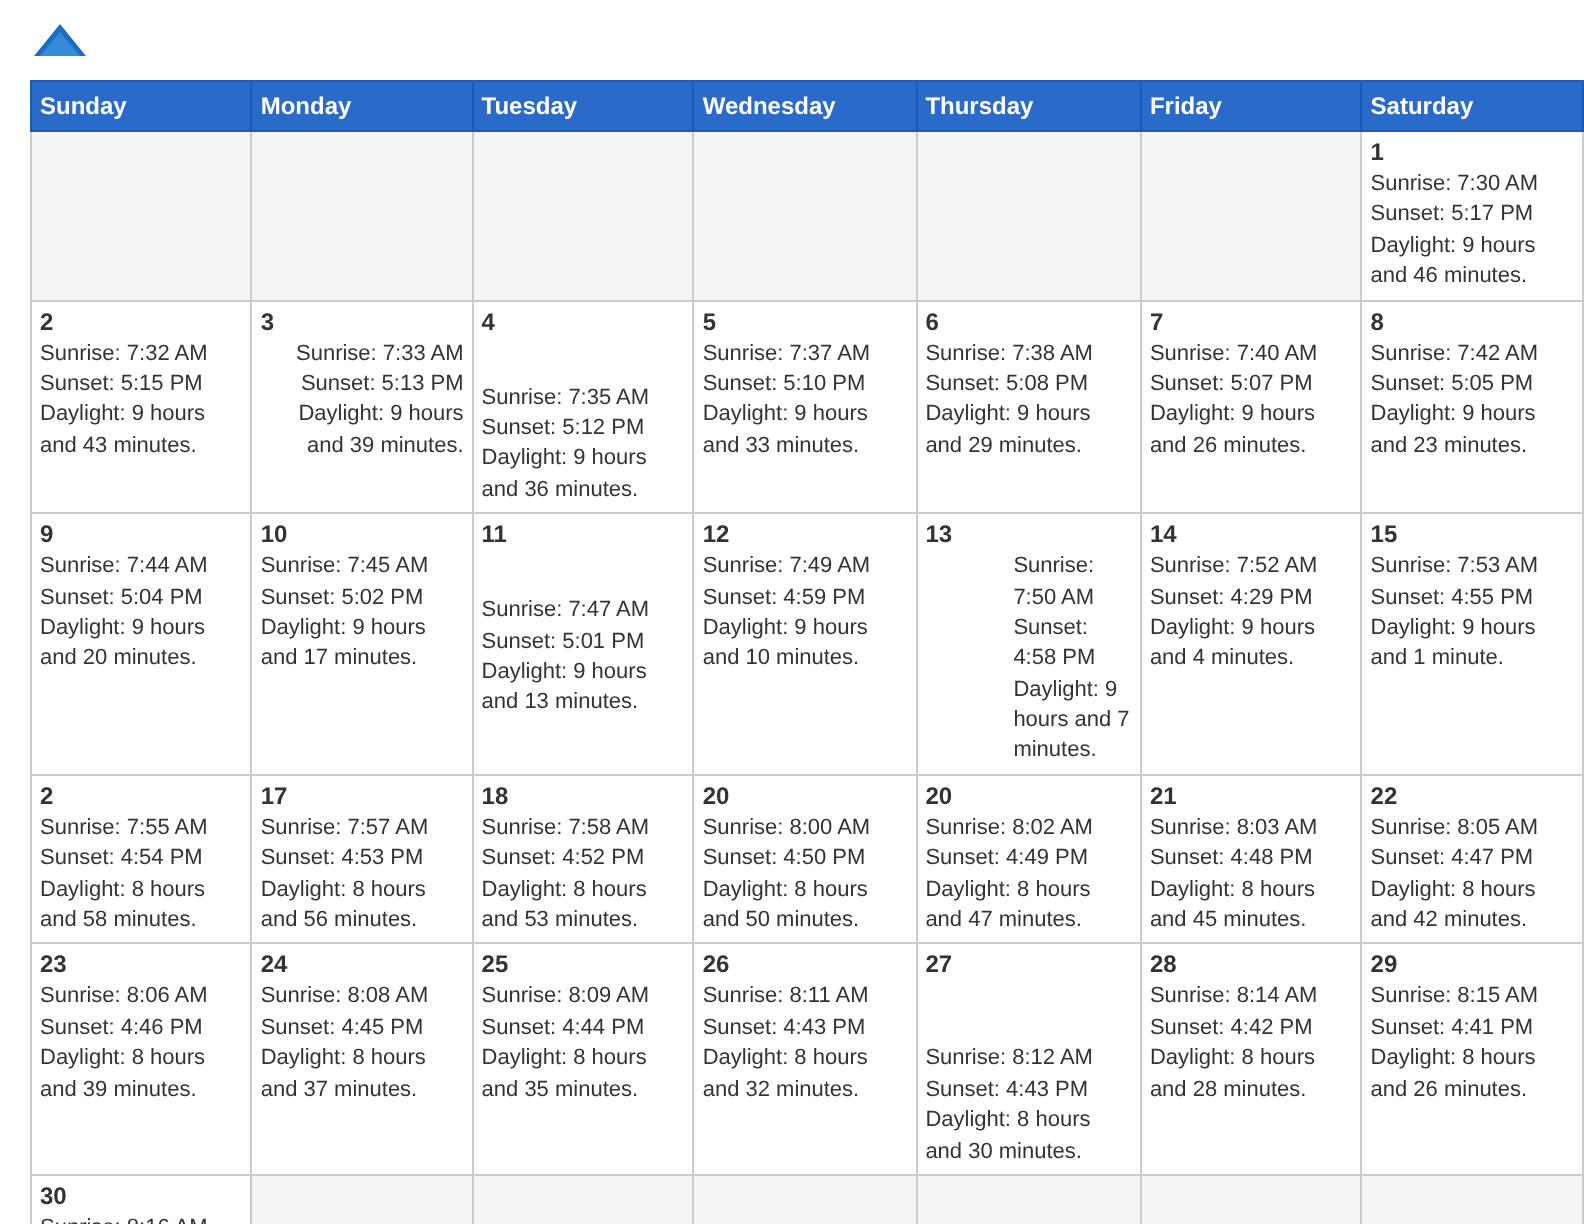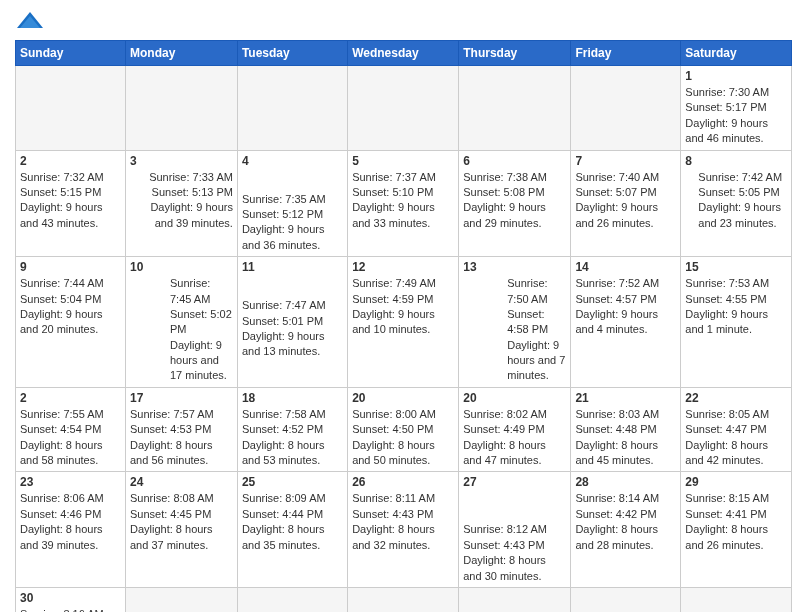--- a/index.html
+++ b/index.html
@@ -171,35 +171,35 @@
 Daylight: 9 hours and 29 minutes.</div>
           </td>
           <td>
             <span class="day-num">7</span>
             <div class="day-info" style="white-space: pre-line;">Sunrise: 7:40 AM
 Sunset: 5:07 PM
 Daylight: 9 hours and 26 minutes.</div>
           </td>
           <td>
             <span class="day-num">8</span>
-            <div class="day-info" style="white-space: pre-line; margin-left: 13px;">Sunrise: 7:42 AM
+            <div class="day-info" style="white-space: pre-line;">Sunrise: 7:42 AM
 Sunset: 5:05 PM
 Daylight: 9 hours and 23 minutes.</div>
           </td>
         </tr>
         <tr class="week-row">
           <td>
             <span class="day-num">9</span>
             <div class="day-info" style="white-space: pre-line;">Sunrise: 7:44 AM
 Sunset: 5:04 PM
 Daylight: 9 hours and 20 minutes.</div>
           </td>
           <td>
             <span class="day-num">10</span>
-            <div class="day-info" style="white-space: pre-line; margin-left: 40px;">Sunrise: 7:45 AM
+            <div class="day-info" style="white-space: pre-line;">Sunrise: 7:45 AM
 Sunset: 5:02 PM
 Daylight: 9 hours and 17 minutes.</div>
           </td>
           <td>
             <span class="day-num">11</span>
             <div class="day-info" style="white-space: pre-line; margin-top: 24px;">Sunrise: 7:47 AM
 Sunset: 5:01 PM
 Daylight: 9 hours and 13 minutes.</div>
           </td>
           <td>
@@ -210,21 +210,21 @@
           </td>
           <td>
             <span class="day-num">13</span>
             <div class="day-info" style="white-space: pre-line; margin-left: 44px;">Sunrise: 7:50 AM
 Sunset: 4:58 PM
 Daylight: 9 hours and 7 minutes.</div>
           </td>
           <td>
             <span class="day-num">14</span>
             <div class="day-info" style="white-space: pre-line;">Sunrise: 7:52 AM
-Sunset: 4:57 PM
+Sunset: 4:29 PM
 Daylight: 9 hours and 4 minutes.</div>
           </td>
           <td>
             <span class="day-num">15</span>
             <div class="day-info" style="white-space: pre-line;">Sunrise: 7:53 AM
 Sunset: 4:55 PM
 Daylight: 9 hours and 1 minute.</div>
           </td>
         </tr>
         <tr class="week-row">

